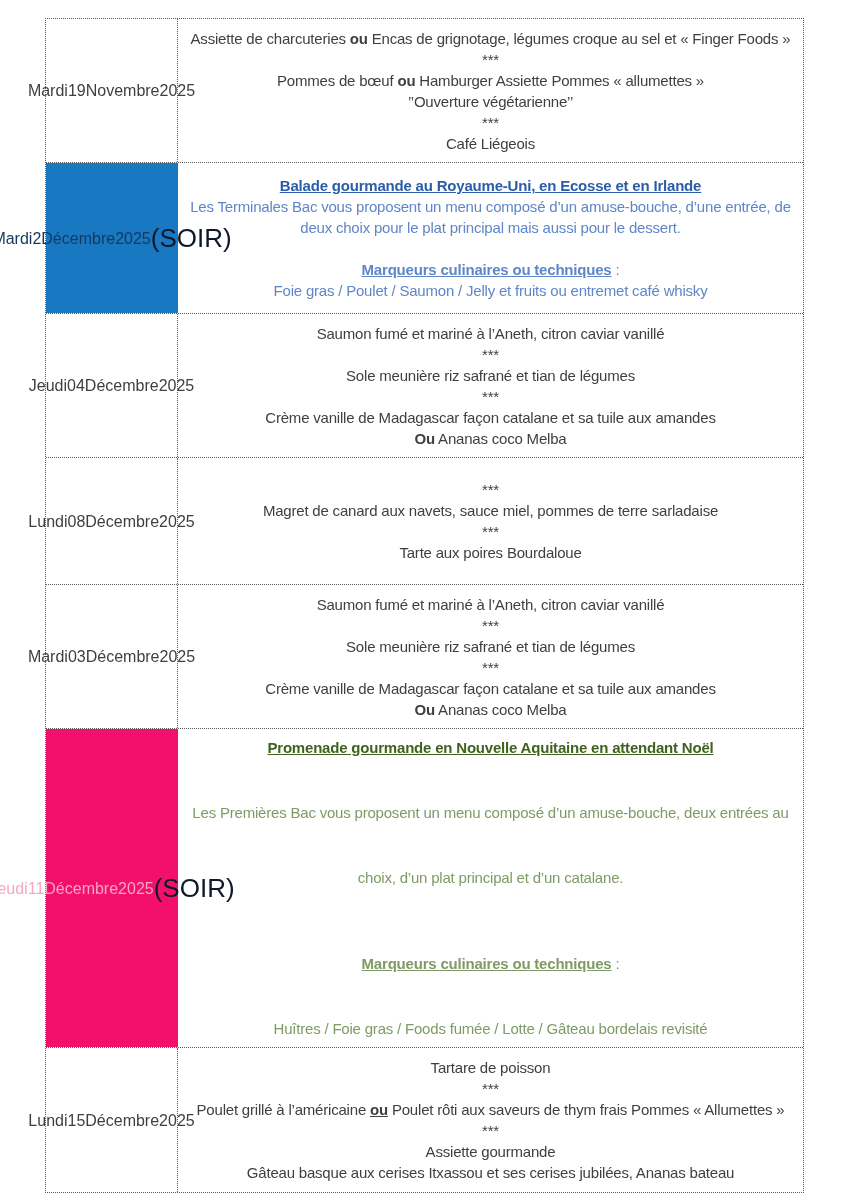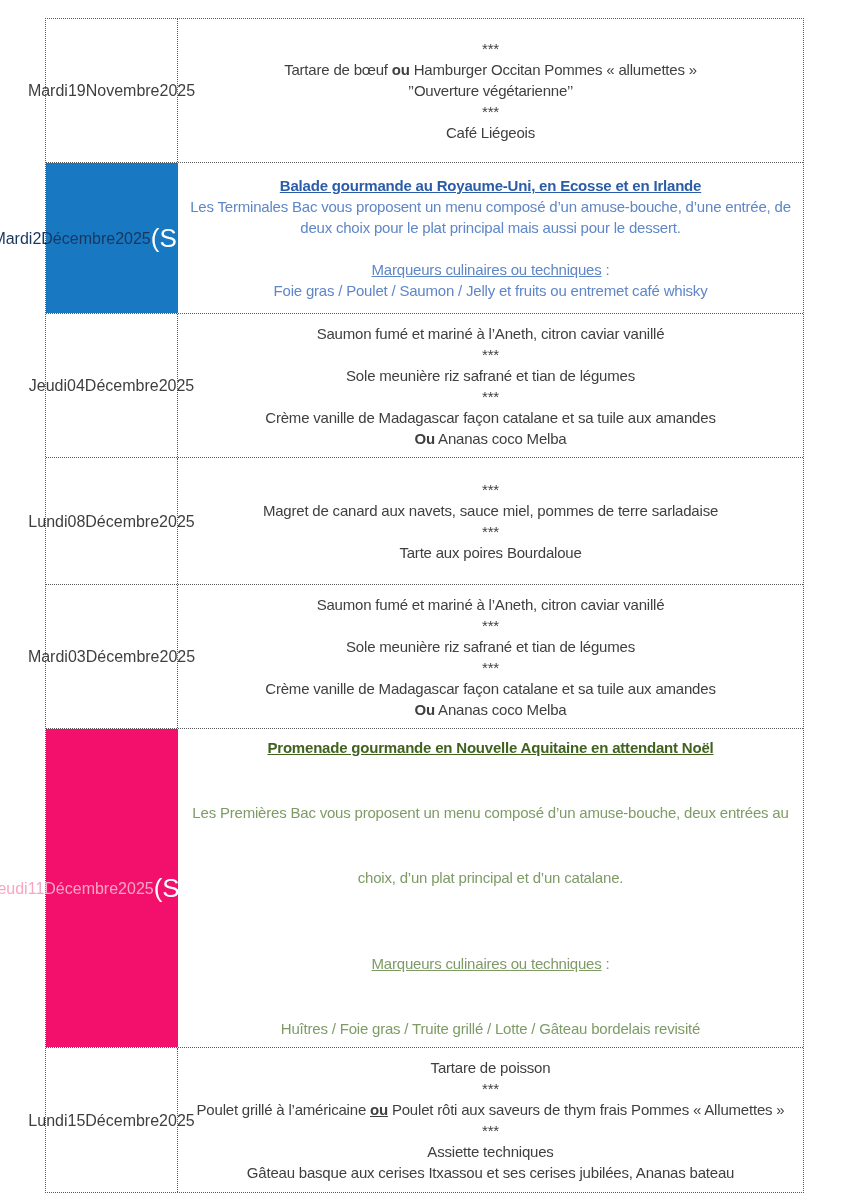--- a/index.html
+++ b/index.html
@@ -27,30 +27,30 @@
   .row:nth-child(5){min-height:144px;}
   .row:nth-child(6){min-height:168px;}
   .row:nth-child(7){min-height:145px;}
   .date-cell{
     flex:0 0 132px;width:132px;box-sizing:border-box;
     border-right:1px dotted var(--border);
     display:flex;flex-direction:row;justify-content:center;align-items:center;
     text-align:center;font-size:16px;line-height:21px;color:var(--text);
   }
   .date-line{white-space:nowrap;}
-  .soir{font-size:26px;line-height:32px;margin-top:0;color:#ffffff;}
+  .soir{font-size:26px;line-height:32px;margin-top:0;color:#0f172a;}
   .menu-cell{
     flex:1;box-sizing:border-box;padding:8px 4px;
     display:flex;flex-direction:column;justify-content:center;
     text-align:center;font-size:15px;letter-spacing:-0.2px;color:var(--text);
   }
   .menu-line{line-height:21px;min-height:21px;white-space:nowrap;}
   .line-blank{min-height:21px;}
   .seg-b{font-weight:bold;}
-  .seg-u{text-decoration:underline;}
+  .seg-u{text-decoration:underline;font-weight:bold;}
   
   .variant-blue .date-cell{background:var(--blue-bg);color:var(--blue-date-text);border-right:none;}
   .variant-blue .line-theme-title{color:var(--blue-title);font-weight:bold;text-decoration:underline;}
   .variant-blue .line-theme-body,
   .variant-blue .line-marker{color:var(--blue-body);}
   
   .variant-pink .date-cell{background:var(--pink-bg);color:var(--pink-date-text);border-right:none;}
   .variant-pink .line-theme-title{color:var(--green-title);font-weight:bold;text-decoration:underline;}
   .variant-pink .line-theme-body,
   .variant-pink .line-marker{color:var(--green-body);margin-top:44px;}
@@ -61,22 +61,23 @@
 <div class="page">
   <div class="menu-table" id="menu-table">
       <div class="row variant-plain">
         <div class="date-cell">
           <div class="date-line">Mardi</div>
           <div class="date-line">19</div>
           <div class="date-line">Novembre</div>
           <div class="date-line">2025</div>
         </div>
         <div class="menu-cell">
+          <div class="menu-line line-dish"><span>Assiette de charcuteries </span><span class="seg-b ">ou</span><span> Encas de grignotage, légumes croque au sel et « Finger Foods »</span></div>
           <div class="menu-line line-stars"><span>***</span></div>
-          <div class="menu-line line-dish"><span>Tartare de bœuf </span><span class="seg-b ">ou</span><span> Hamburger Occitan Pommes « allumettes »</span></div>
+          <div class="menu-line line-dish"><span>Pommes de bœuf </span><span class="seg-b ">ou</span><span> Hamburger Assiette Pommes « allumettes »</span></div>
           <div class="menu-line line-dish"><span>’’Ouverture végétarienne’’</span></div>
           <div class="menu-line line-stars"><span>***</span></div>
           <div class="menu-line line-dish"><span>Café Liégeois</span></div>
         </div>
       </div>
       <div class="row variant-blue">
         <div class="date-cell">
           <div class="date-line">Mardi</div>
           <div class="date-line">2</div>
           <div class="date-line">Décembre</div>
@@ -145,33 +146,33 @@
           <div class="date-line">Décembre</div>
           <div class="date-line">2025</div>
           <div class="soir">(SOIR)</div>
         </div>
         <div class="menu-cell">
           <div class="menu-line line-theme-title"><span>Promenade gourmande en Nouvelle Aquitaine en attendant Noël</span></div>
           <div class="menu-line line-theme-body"><span>Les Premières Bac vous proposent un menu composé d’un amuse-bouche, deux entrées au</span></div>
           <div class="menu-line line-theme-body"><span>choix, d’un plat principal et d’un catalane.</span></div>
           <div class="menu-line line-blank">&nbsp;</div>
           <div class="menu-line line-marker"><span class="seg-u">Marqueurs culinaires ou techniques</span><span> :</span></div>
-          <div class="menu-line line-theme-body"><span>Huîtres / Foie gras / Truite grillé / Lotte / Gâteau bordelais revisité</span></div>
+          <div class="menu-line line-theme-body"><span>Huîtres / Foie gras / Foods fumée / Lotte / Gâteau bordelais revisité</span></div>
         </div>
       </div>
       <div class="row variant-plain">
         <div class="date-cell">
           <div class="date-line">Lundi</div>
           <div class="date-line">15</div>
           <div class="date-line">Décembre</div>
           <div class="date-line">2025</div>
         </div>
         <div class="menu-cell">
           <div class="menu-line line-dish"><span>Tartare de poisson</span></div>
           <div class="menu-line line-stars"><span>***</span></div>
           <div class="menu-line line-dish"><span>Poulet grillé à l’américaine </span><span class="seg-b seg-u">ou</span><span> Poulet rôti aux saveurs de thym frais Pommes « Allumettes »</span></div>
           <div class="menu-line line-stars"><span>***</span></div>
-          <div class="menu-line line-dish"><span>Assiette techniques</span></div>
+          <div class="menu-line line-dish"><span>Assiette gourmande</span></div>
           <div class="menu-line line-dish"><span>Gâteau basque aux cerises Itxassou et ses cerises jubilées, Ananas bateau</span></div>
         </div>
       </div>
     </div>
 </div>
 
 </body></html>

